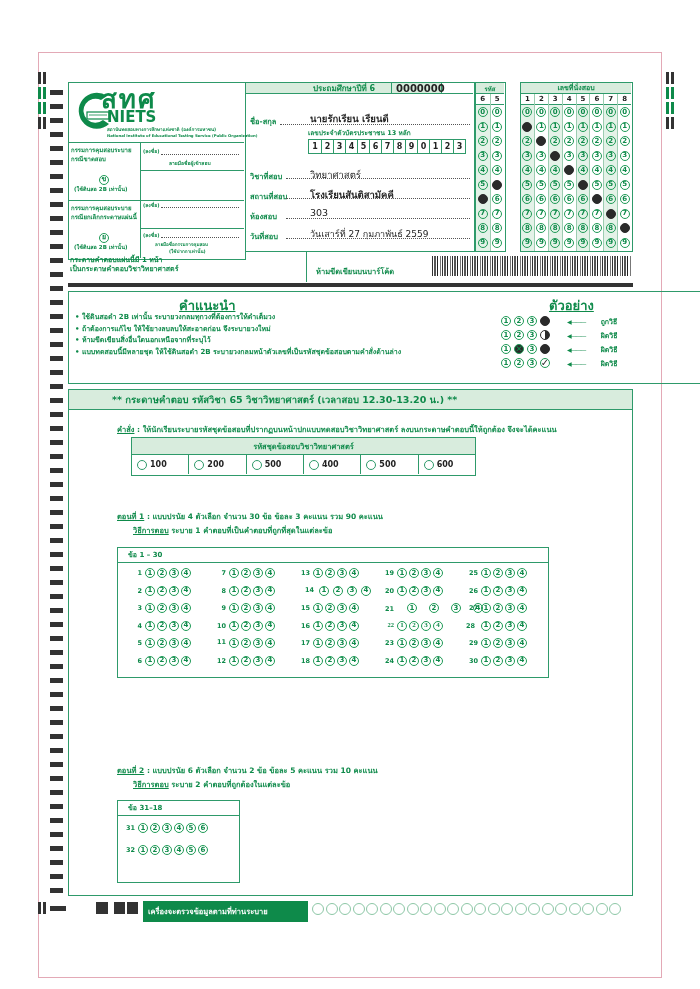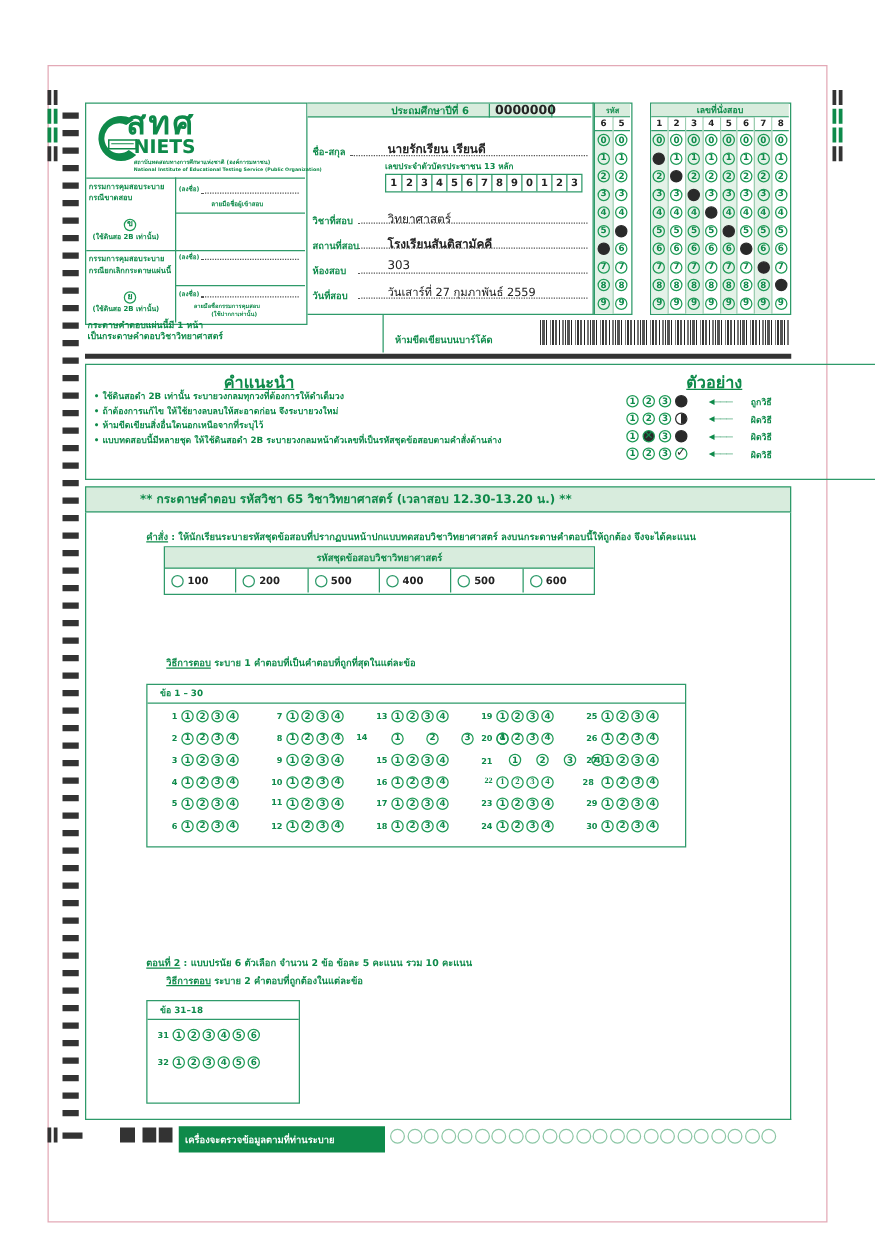--- a/index.html
+++ b/index.html
@@ -637,20 +637,23 @@
           <span style="width: 10px; height: 10px; border: 1px solid rgb(46, 154, 106); border-radius: 50%; display: inline-block;"></span>
           <span style="font-size: 8px; font-weight: bold; color: rgb(34, 34, 34);">500</span>
         </div>
         <div style="flex: 1 1 0%; display: flex; align-items: center; padding-left: 5px; gap: 3px; border-left: 1px solid rgb(46, 154, 106);">
           <span style="width: 10px; height: 10px; border: 1px solid rgb(46, 154, 106); border-radius: 50%; display: inline-block;"></span>
           <span style="font-size: 8px; font-weight: bold; color: rgb(34, 34, 34);">600</span>
         </div>
       </div>
   </div>
 
+  <div class="abs" style="left:48px;top:100px;font-size:7.5px;font-weight:bold;white-space:nowrap;">
+    <span class="u">ตอนที่ 1</span><span> : แบบปรนัย 4 ตัวเลือก จำนวน 30 ข้อ  ข้อละ  3  คะแนน  รวม 90 คะแนน</span>
+  </div>
   <div class="abs" style="left:64px;top:114px;font-size:7.5px;font-weight:bold;white-space:nowrap;">
     <span class="u">วิธีการตอบ</span><span>  ระบาย 1 คำตอบที่เป็นคำตอบที่ถูกที่สุดในแต่ละข้อ</span>
   </div>
 
   <div class="box" style="left:48px;top:137px;width:432px;height:131px;">
     <div style="height:15px;border-bottom:1.5px solid #2e9a6a;font-size:7px;font-weight:bold;line-height:15px;padding-left:10px;">ข้อ 1 – 30</div>
     <div id="part1-grid" class="abs" style="left:12px;top:20px;">
         <div style="position: absolute; left: 0px; top: 0px; display: flex; align-items: center; gap: 2px;">
           <span style="font-size: 6.5px; font-weight: bold; width: 12px; text-align: right; margin-right: 1px;">1</span>
           <span class="bubble">1</span>
@@ -735,21 +738,21 @@
           <span class="bubble">3</span>
           <span class="bubble">4</span>
         </div>
         <div style="position: absolute; left: 168px; top: 0px; display: flex; align-items: center; gap: 2px;">
           <span style="font-size: 6.5px; font-weight: bold; width: 12px; text-align: right; margin-right: 1px;">13</span>
           <span class="bubble">1</span>
           <span class="bubble">2</span>
           <span class="bubble">3</span>
           <span class="bubble">4</span>
         </div>
-        <div style="position: absolute; left: 152px; top: 17.5px; display: flex; align-items: flex-start; gap: 18px;">
+        <div style="position: absolute; left: 172px; top: 17.5px; display: flex; align-items: flex-start; gap: 4px;">
           <span style="font-size: 6.5px; font-weight: bold; width: 12px; text-align: right; margin-right: 1px;">14</span>
           <span class="bubble">1</span>
           <span class="bubble">2</span>
           <span class="bubble">3</span>
           <span class="bubble">4</span>
         </div>
         <div style="position: absolute; left: 168px; top: 35px; display: flex; align-items: center; gap: 2px;">
           <span style="font-size: 6.5px; font-weight: bold; width: 12px; text-align: right; margin-right: 1px;">15</span>
           <span class="bubble">1</span>
           <span class="bubble">2</span>

